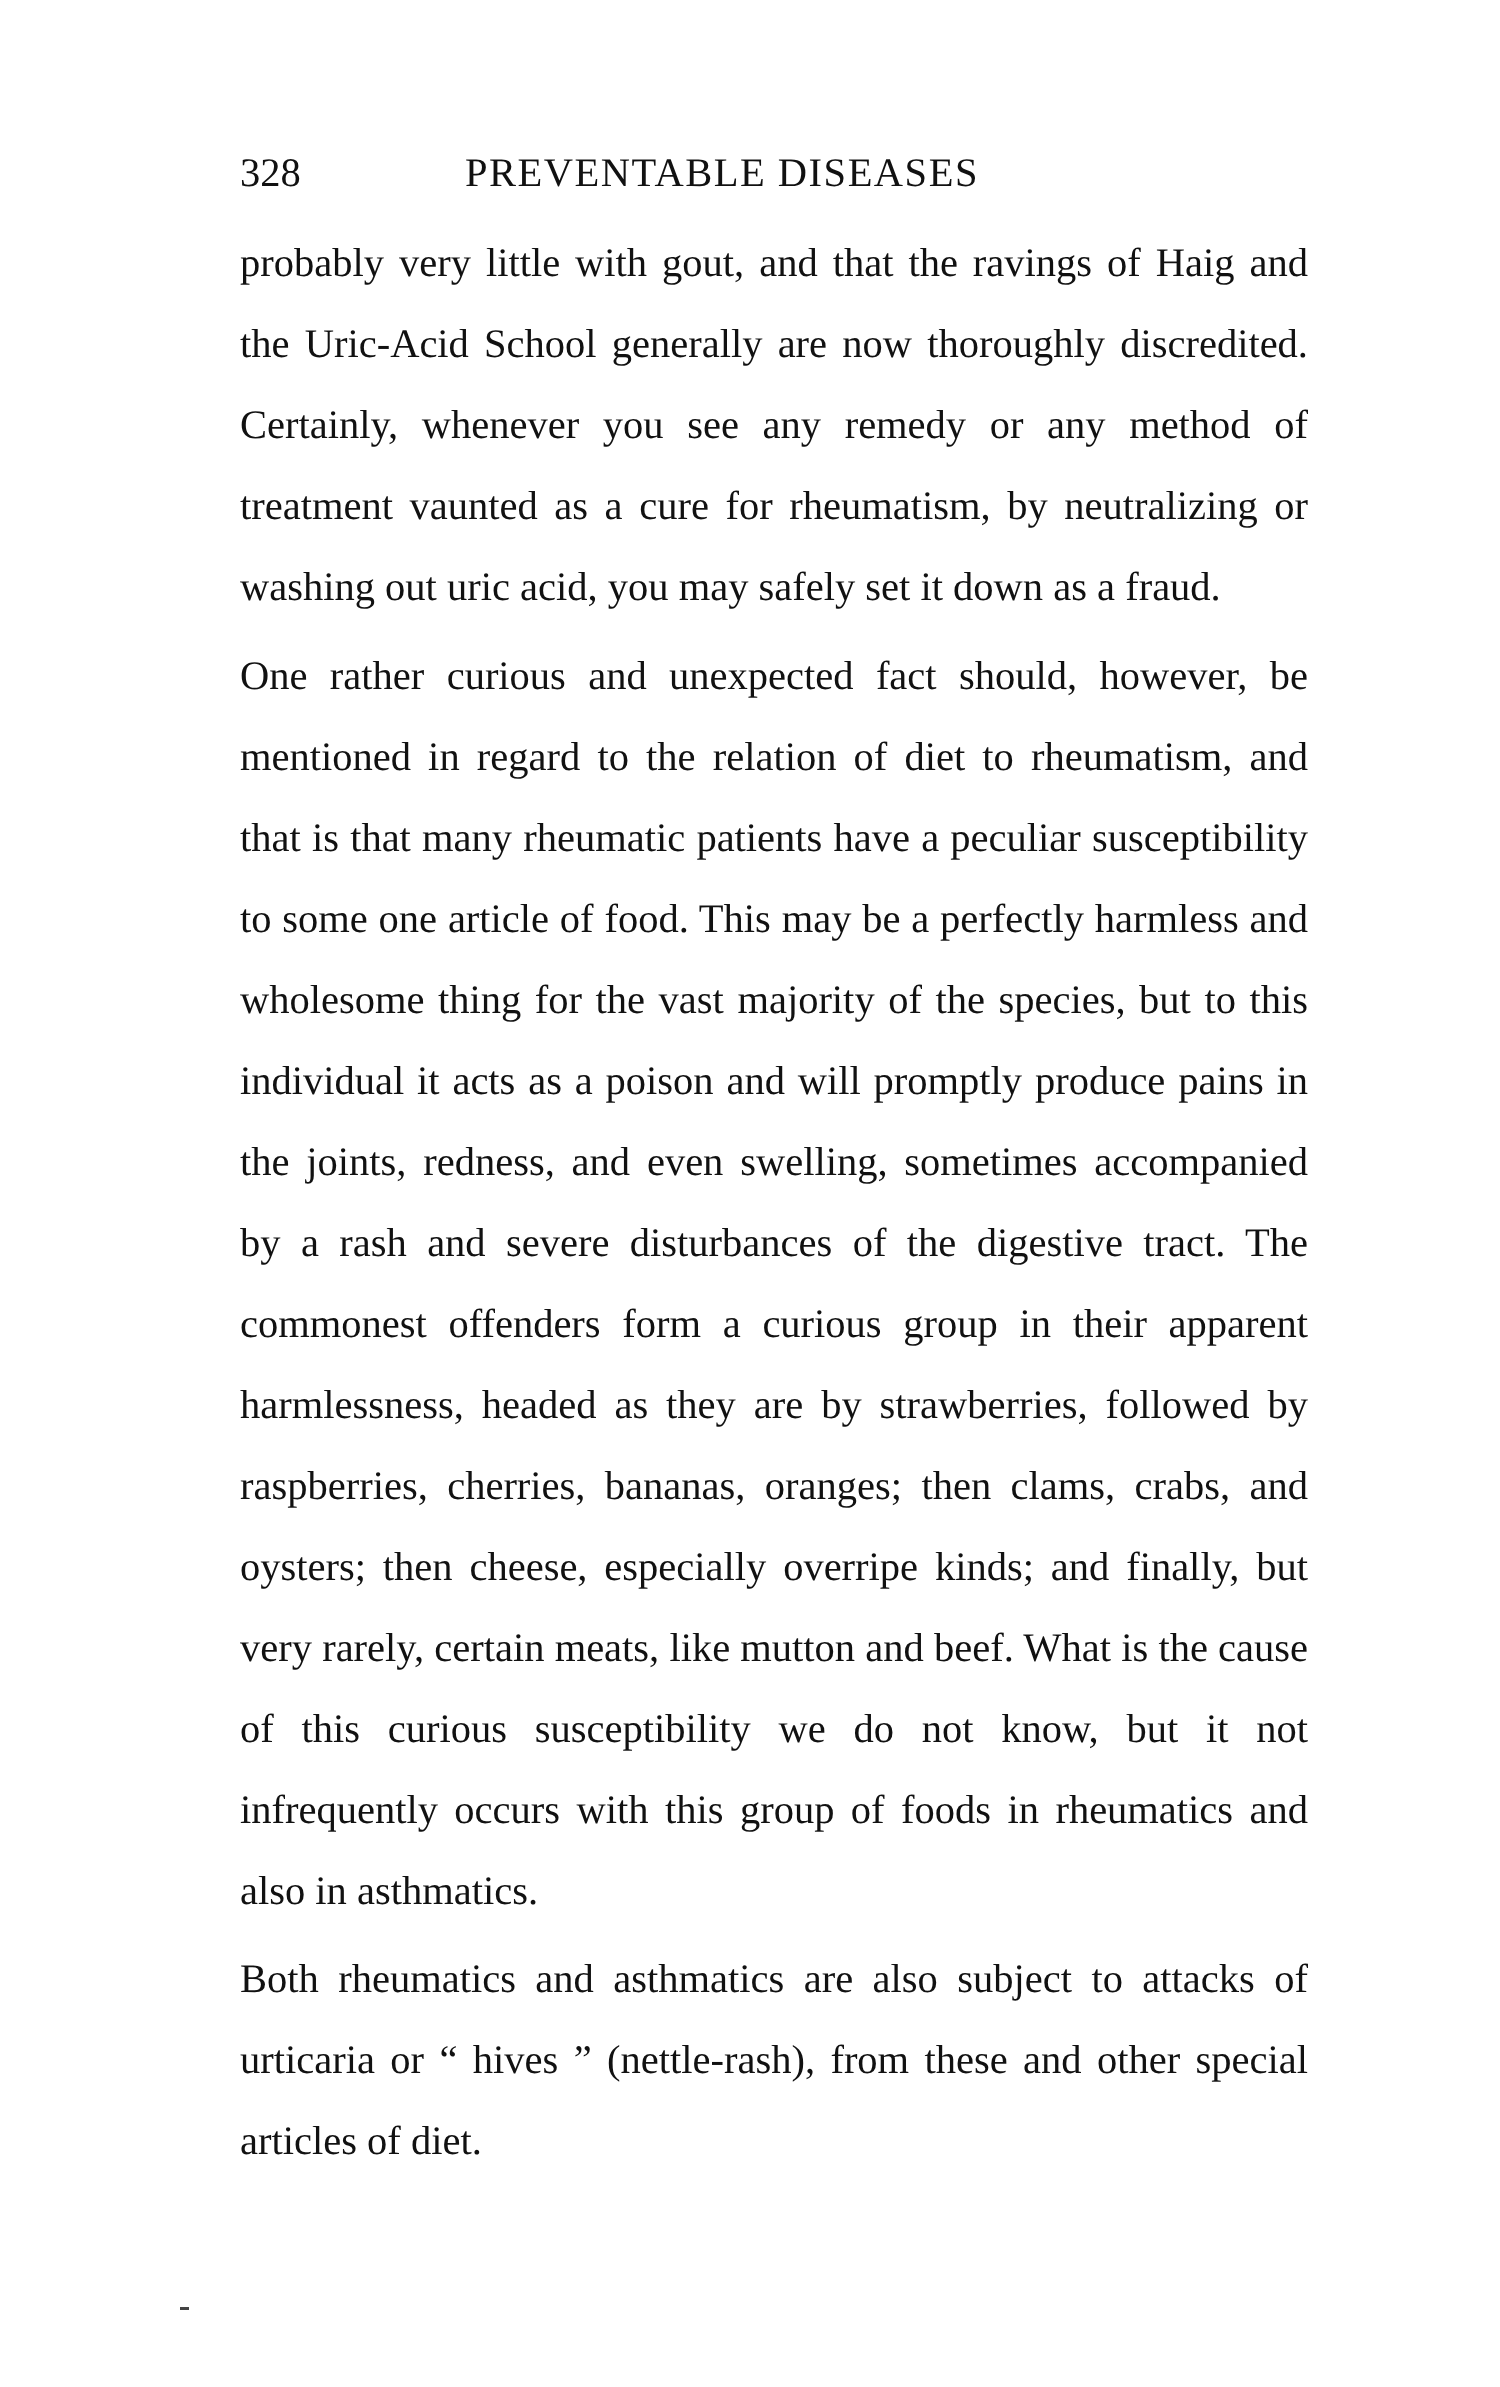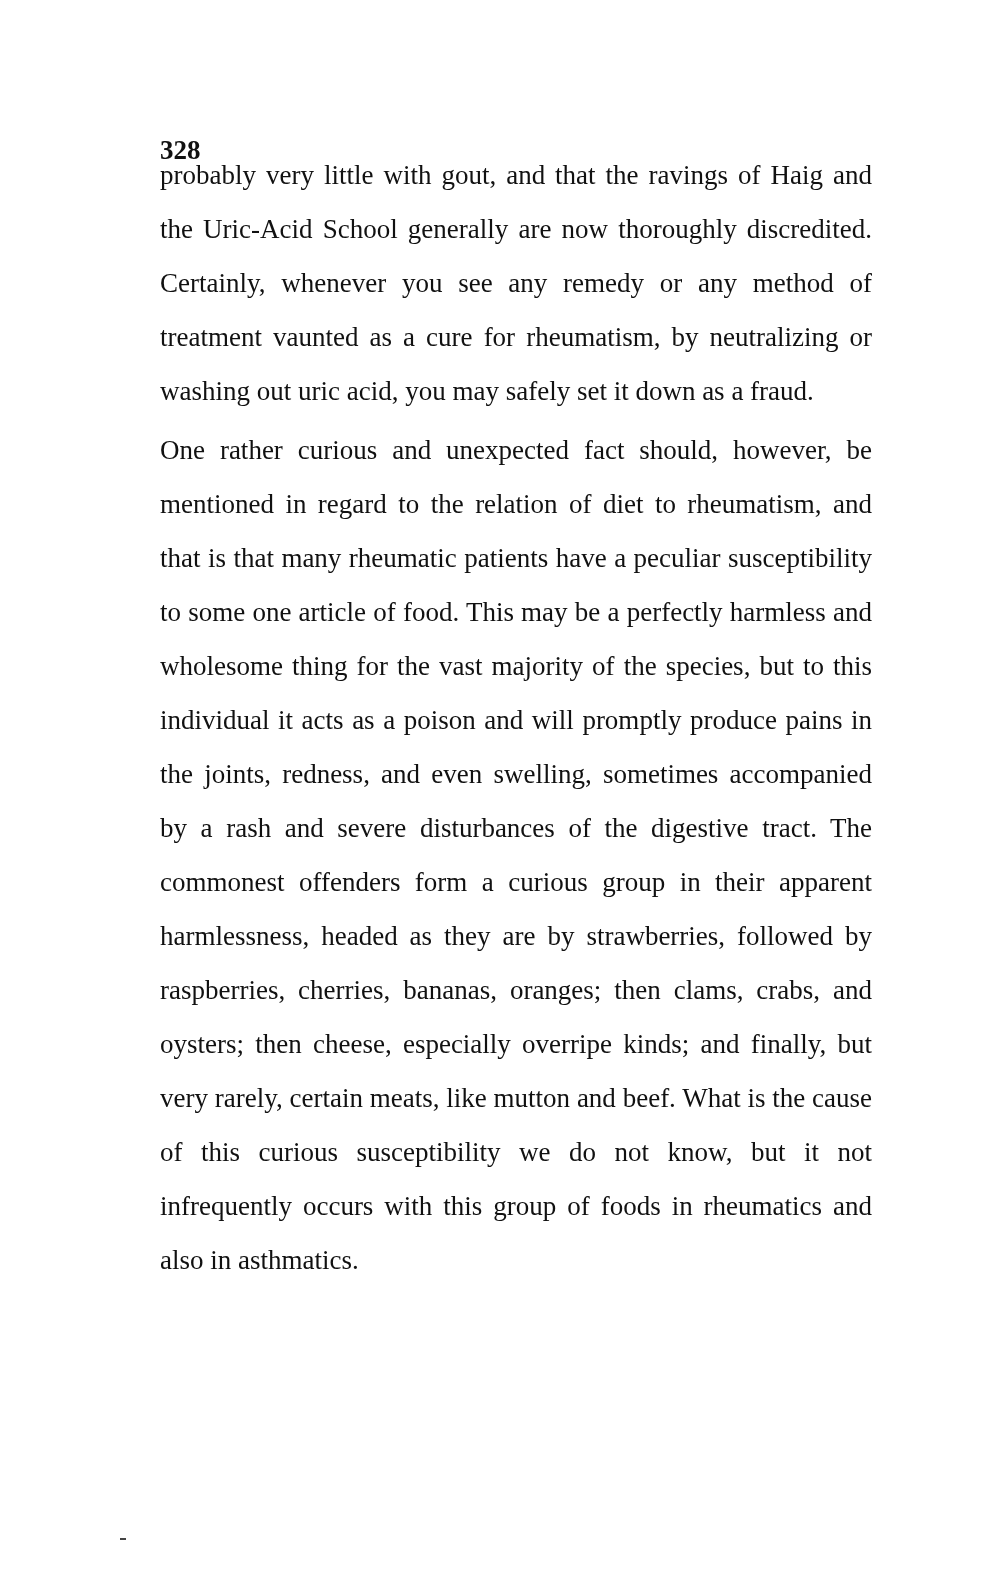--- a/index.html
+++ b/index.html
@@ -1,26 +1,28 @@
 <!DOCTYPE html>
 <html><head>
 <meta charset="utf-8">
 <style>
   html, body { margin: 0; padding: 0; background: #ffffff; }
   body { width: 1000px; height: 1591px; position: relative; overflow: hidden; }
   .page { position: absolute; left: 160px; top: 100px; width: 712px; font-family: "Liberation Serif", "DejaVu Serif", serif; color: #111; }
   .header { display: flex; align-items: baseline; height: 48px; font-size: 27px; }
-  .pagenum { width: 150px; font-weight: bold; margin-top: 35px; }
+  .pagenum { width: 150px; font-weight: normal; }
   .running-title { letter-spacing: 1px; }
   .para { font-size: 27px; line-height: 54px; text-align: justify; margin: 0 0 5px 0; }
   .mark { position: absolute; left: 120px; top: 1538px; width: 6px; height: 2px; background: #444; }
 </style>
 </head>
 <body>
 
 <div class="page">
   <div class="header">
     <span class="pagenum">328</span>
+    <span class="running-title">PREVENTABLE DISEASES</span>
   </div>
   <p class="para">probably very little with gout, and that the ravings of Haig and the Uric-Acid School generally are now thoroughly discredited. Certainly, whenever you see any remedy or any method of treatment vaunted as a cure for rheumatism, by neutralizing or washing out uric acid, you may safely set it down as a fraud.</p>
   <p class="para">One rather curious and unexpected fact should, however, be mentioned in regard to the relation of diet to rheumatism, and that is that many rheumatic patients have a peculiar susceptibility to some one article of food. This may be a perfectly harmless and wholesome thing for the vast majority of the species, but to this individual it acts as a poison and will promptly produce pains in the joints, redness, and even swelling, sometimes accompanied by a rash and severe disturbances of the digestive tract. The commonest offenders form a curious group in their apparent harmlessness, headed as they are by strawberries, followed by raspberries, cherries, bananas, oranges; then clams, crabs, and oysters; then cheese, especially overripe kinds; and finally, but very rarely, certain meats, like mutton and beef. What is the cause of this curious susceptibility we do not know, but it not infrequently occurs with this group of foods in rheumatics and also in asthmatics.</p>
+  <p class="para">Both rheumatics and asthmatics are also subject to attacks of urticaria or “ hives ” (nettle-rash), from these and other special articles of diet.</p>
 </div>
 <div class="mark"></div>
 
 </body></html>

